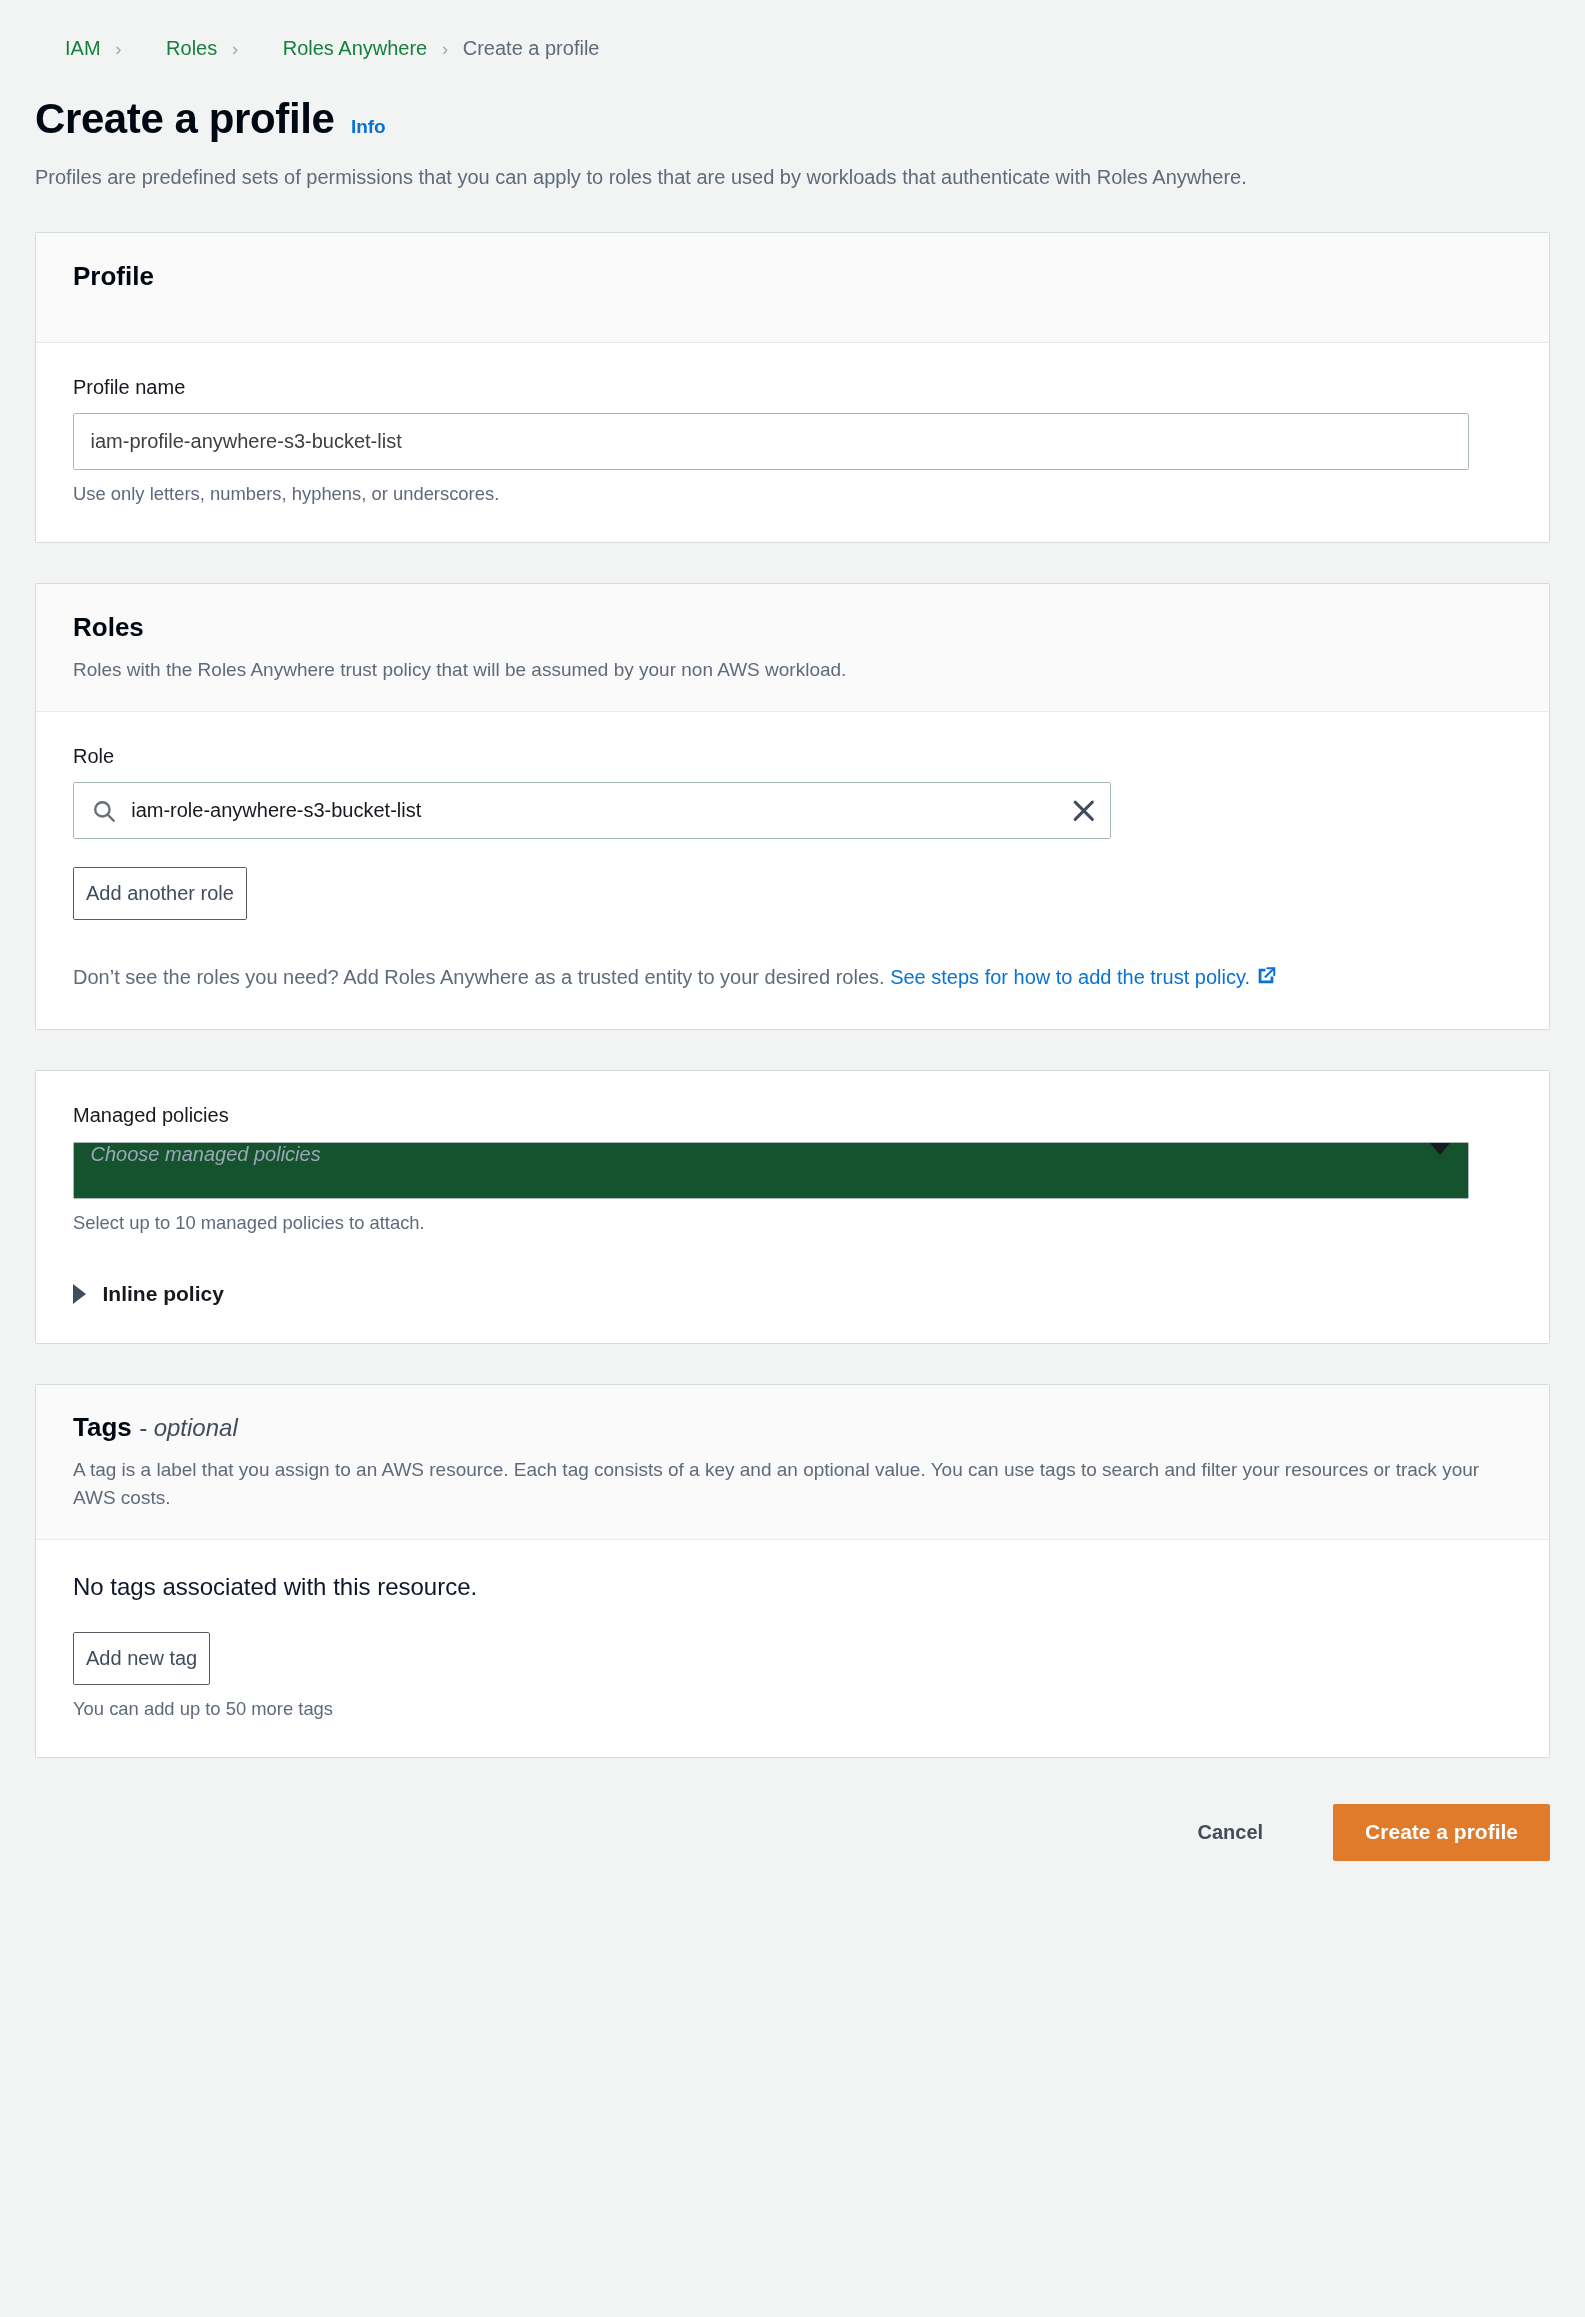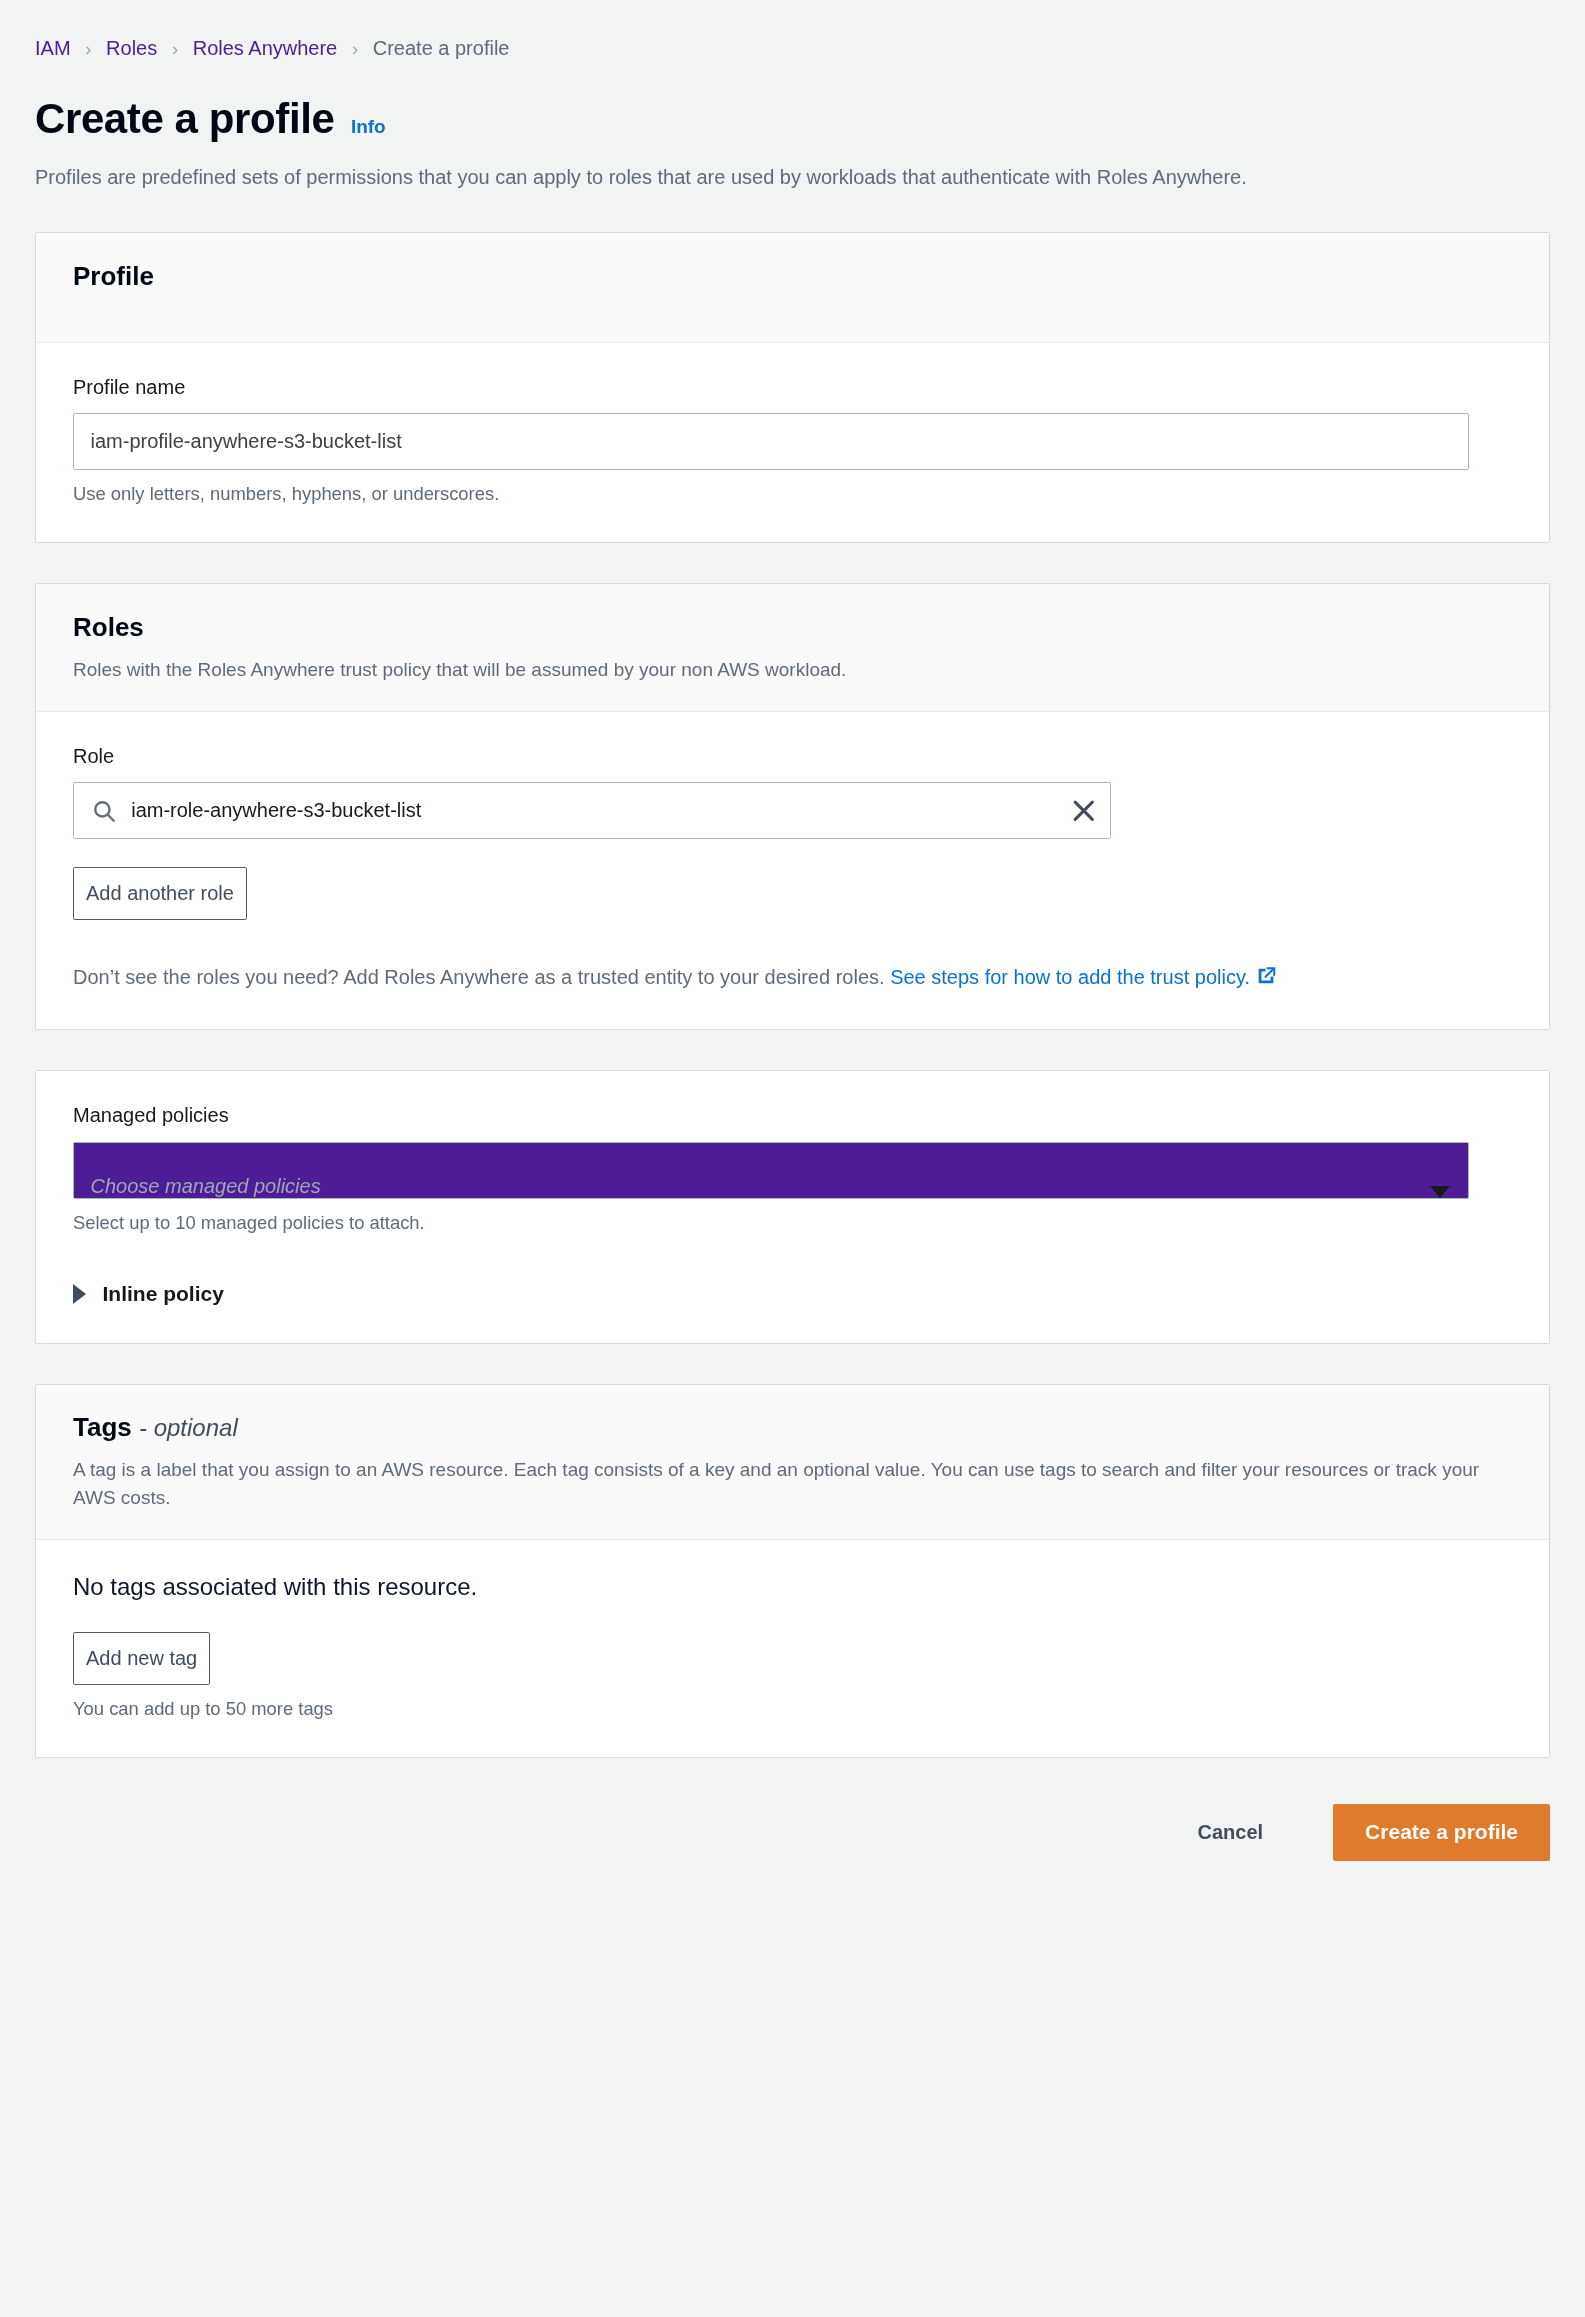--- a/index.html
+++ b/index.html
@@ -7,21 +7,21 @@
     margin: 0; padding: 0;
     background: #f2f3f3;
     width: 1585px;
     font-family: "Liberation Sans", sans-serif;
     color: #16191f;
   }
   .page { width: 1585px; min-height: 2318px; padding: 0 35px; }
 
   
   .breadcrumb { display: flex; align-items: center; padding-top: 37px; font-size: 20px; }
-  .crumb-link { color: #4c1d95; cursor: pointer; }
+  .crumb-link { color: #15803d; cursor: pointer; margin-left: 30px; }
   .crumb-current { color: #5f6b7a; }
   .crumb-sep { color: #9ba7b6; margin: 0 14.7px; font-size: 18.4px; display: inline-block; }
 
   
   .page-header { margin-top: 35px; }
   .page-title-row { display: flex; align-items: baseline; }
   h1.page-title { font-size: 42px; font-weight: 700; margin: 0; letter-spacing: -0.4px; color: #000814; }
   .info-link { color: #0972d3; font-size: 19px; font-weight: 700; margin-left: 16.5px; cursor: pointer; }
   .page-desc { margin-top: 20px; font-size: 20px; line-height: 1.45; color: #5f6b7a; max-width: 1483px; }
 
@@ -76,22 +76,22 @@
     height: 57px; padding: 0 31px; border-radius: 1.8px; border: 0.9px solid #e07b2c;
     background: #e07b2c; color: #fff; font-size: 21px; font-weight: 700; cursor: pointer;
   }
 
   .note { margin-top: 42px; font-size: 20px; line-height: 1.5; color: #5f6b7a; max-width: 1405px; }
   .note a { color: #0972d3; text-decoration: none; cursor: pointer; }
   .ext-icon { display: inline-block; vertical-align: -2.8px; margin-left: 5.5px; width: 22px; height: 22px; }
 
   
   .dropdown {
-    width: 1396px; height: 57px; border: 0.9px solid #aab7b8; border-radius: 1.8px; background: #4c1d95;
-    display: flex; align-items: flex-end; padding: 0 18.4px 0 16.5px; cursor: pointer;
+    width: 1396px; height: 57px; border: 0.9px solid #aab7b8; border-radius: 1.8px; background: #14532d;
+    display: flex; align-items: flex-start; padding: 0 18.4px 0 16.5px; cursor: pointer;
   }
   .dropdown .placeholder { flex: 1; font-size: 20px; color: #9ba7b6; font-style: italic; }
   .caret { width: 0; height: 0; border-left: 10px solid transparent; border-right: 10px solid transparent; border-top: 12px solid #16191f; }
 
   
   .expandable { margin-top: 48px; display: flex; align-items: center; cursor: pointer; }
   .tri { width: 0; height: 0; border-top: 10px solid transparent; border-bottom: 10px solid transparent; border-left: 13.8px solid #414d5c; margin-right: 16.5px; }
   .expandable-label { font-size: 21px; font-weight: 700; color: #16191f; }
 
   .empty-text { font-size: 24px; color: #0f172a; margin-bottom: 31px; }

